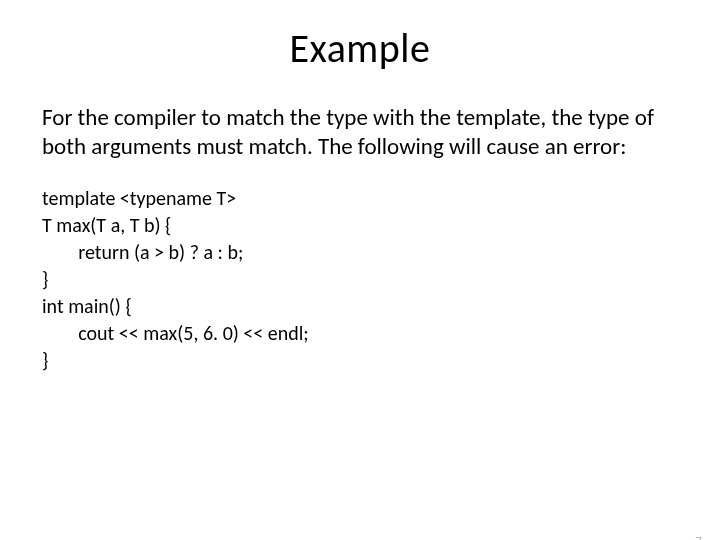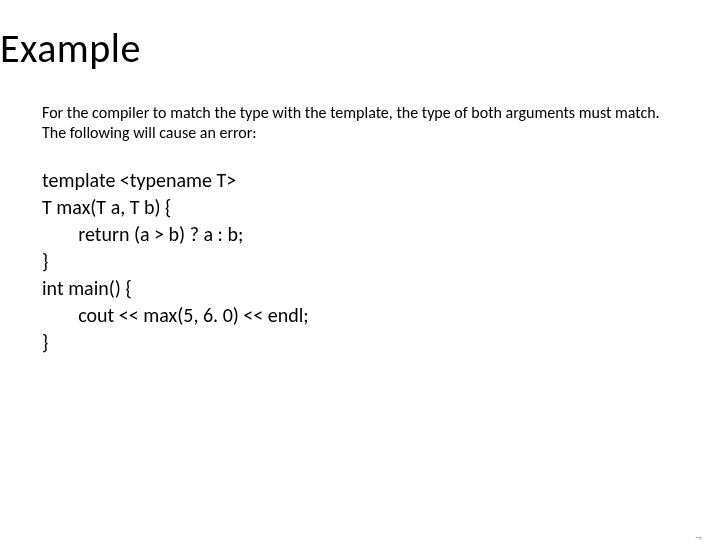--- a/index.html
+++ b/index.html
@@ -13,28 +13,29 @@
     position: relative;
     overflow: hidden;
   }
   .slide {
     width: 720px;
     height: 540px;
     position: relative;
     box-sizing: border-box;
   }
   .title {
+    text-align: center;
     font-size: 40px;
     font-weight: 400;
     margin-top: 24px;
     margin-bottom: 30px;
     letter-spacing: 0.5px;
   }
   .body-text {
-    font-size: 16px;
+    font-size: 23px;
     line-height: 1.25;
     margin: 0 42px 24px 42px;
   }
   .code-block {
     font-size: 20px;
     line-height: 1.35;
     margin: 0 42px;
     white-space: pre;
     font-family: Calibri, "Segoe UI", Arial, sans-serif;
   }

